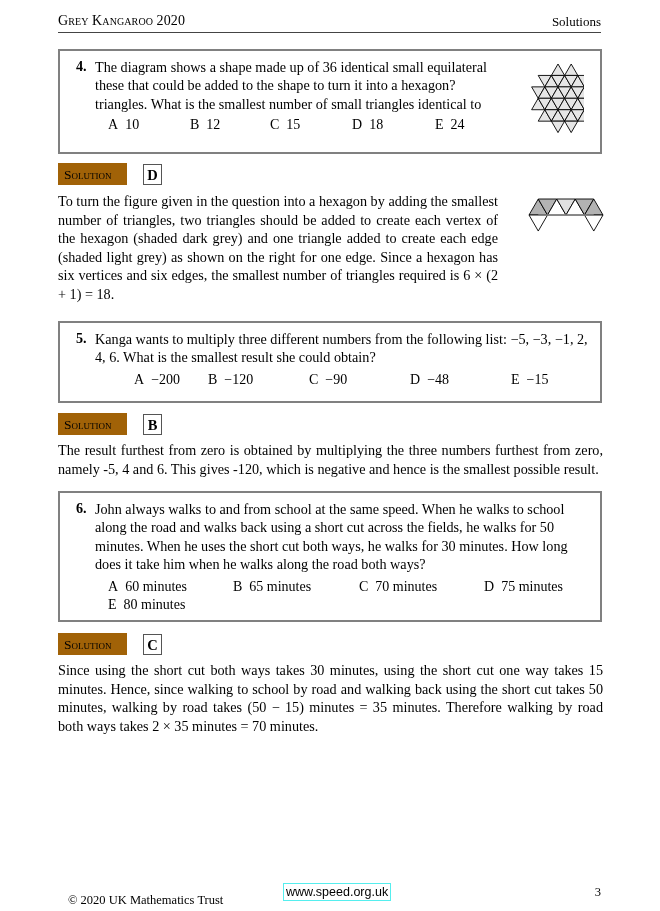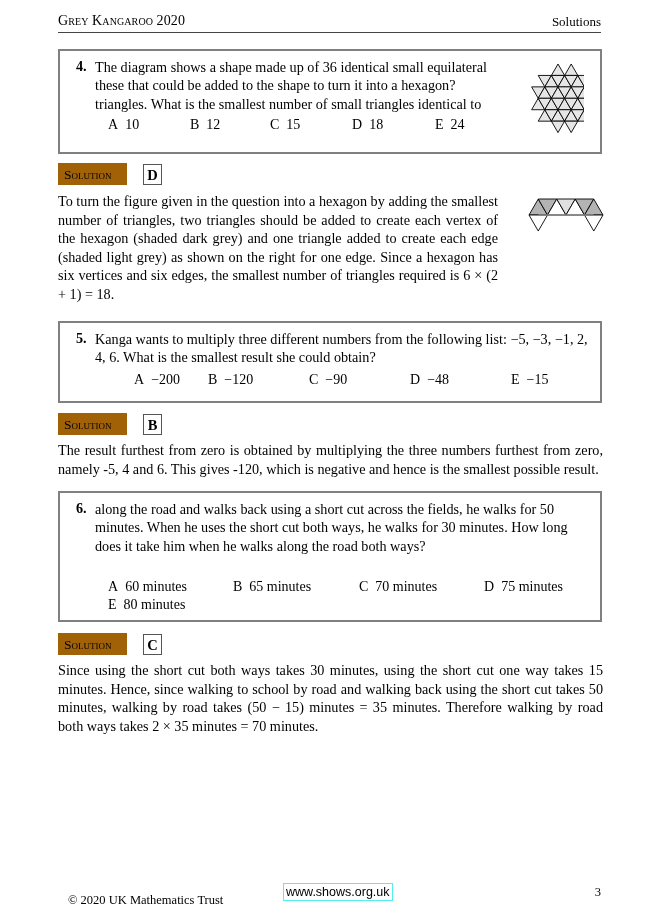--- a/index.html
+++ b/index.html
@@ -110,30 +110,31 @@
   <div class="opt" style="left:451px;top:49px;"><span>E</span>&nbsp; <span>−15</span></div>
 </div>
 
 <div class="abs sol-label" style="left:58px;top:413px;">Solution</div>
 <div class="abs sol-ans" style="left:143px;top:414px;">B</div>
 <div class="abs para" style="left:58px;top:441px;width:545px;">The result furthest from zero is obtained by multiplying the three numbers furthest from zero, namely -5, 4 and 6. This gives -120, which is negative and hence is the smallest possible result.</div>
 
 <div class="abs qbox" style="top:491px;height:127px;">
   <span class="qnum" style="left:16px;top:7px;font-size:14.2px;">6.</span>
   <div class="qtext" style="left:35px;top:7px;width:500px;text-align:justify;">
+    <div>John always walks to and from school at the same speed. When he walks to school</div>
     <div>along the road and walks back using a short cut across the fields, he walks for 50</div>
     <div>minutes. When he uses the short cut both ways, he walks for 30 minutes. How long</div>
     <div>does it take him when he walks along the road both ways?</div>
   </div>
   <div class="opt" style="left:48px;top:86px;"><span>A</span>&nbsp; <span>60 minutes</span></div>
   <div class="opt" style="left:173px;top:86px;"><span>B</span>&nbsp; <span>65 minutes</span></div>
   <div class="opt" style="left:299px;top:86px;"><span>C</span>&nbsp; <span>70 minutes</span></div>
   <div class="opt" style="left:424px;top:86px;"><span>D</span>&nbsp; <span>75 minutes</span></div>
   <div class="opt" style="left:48px;top:104px;"><span>E</span>&nbsp; <span>80 minutes</span></div>
 </div>
 
 <div class="abs sol-label" style="left:58px;top:633px;">Solution</div>
 <div class="abs sol-ans" style="left:143px;top:634px;">C</div>
 <div class="abs para" style="left:58px;top:661px;width:545px;">Since using the short cut both ways takes 30 minutes, using the short cut one way takes 15 minutes. Hence, since walking to school by road and walking back using the short cut takes 50 minutes, walking by road takes (50 − 15) minutes = 35 minutes. Therefore walking by road both ways takes 2 × 35 minutes = 70 minutes.</div>
 
 <div class="abs footer" style="left:68px;margin-top:8px;">© 2020 UK Mathematics Trust</div>
-<a class="abs footer-link">www.shows.org.uk</a>
+<a class="abs footer-link">www.speed.org.uk</a>
 <div class="abs footer" style="right:59px;">3</div>
 
 </body></html>

